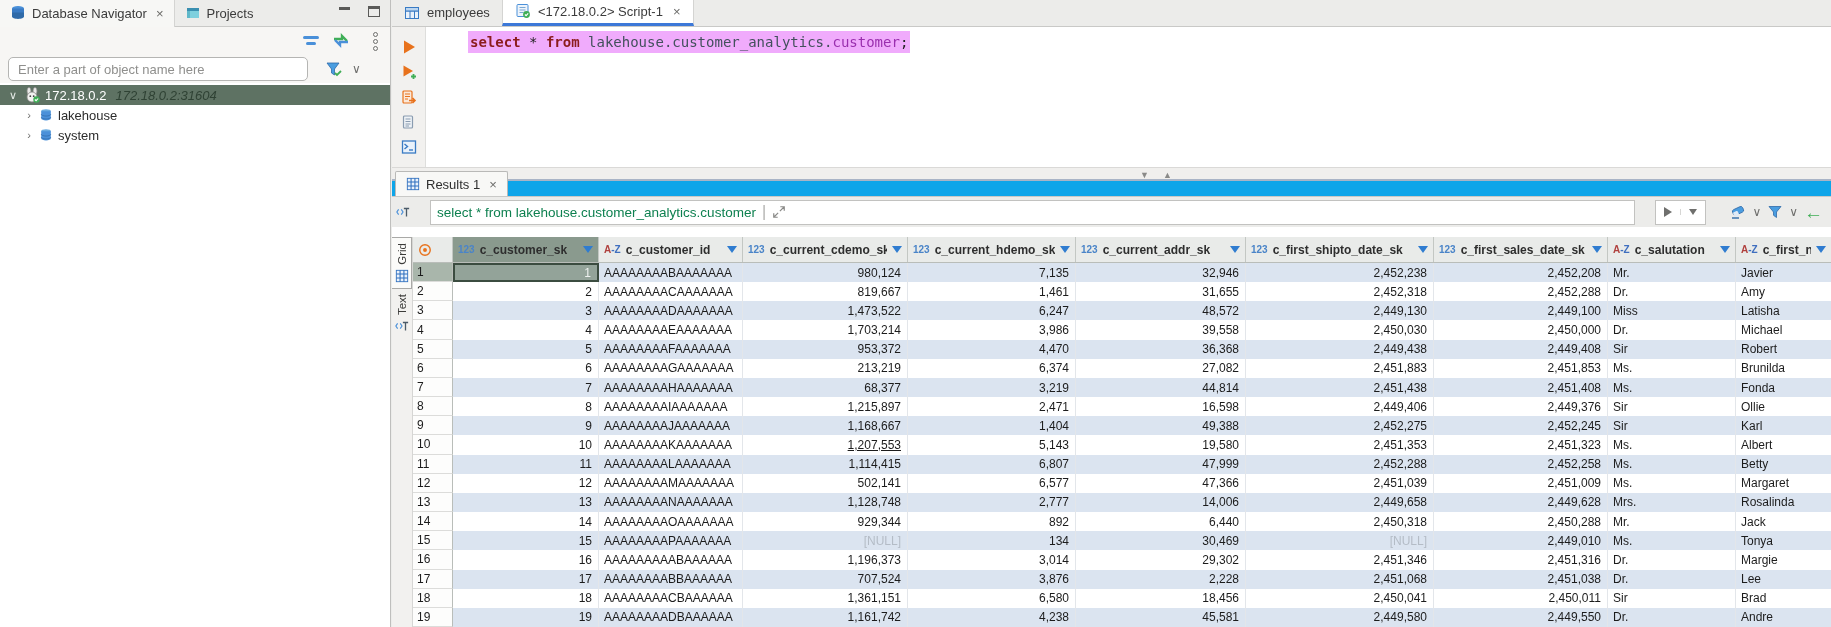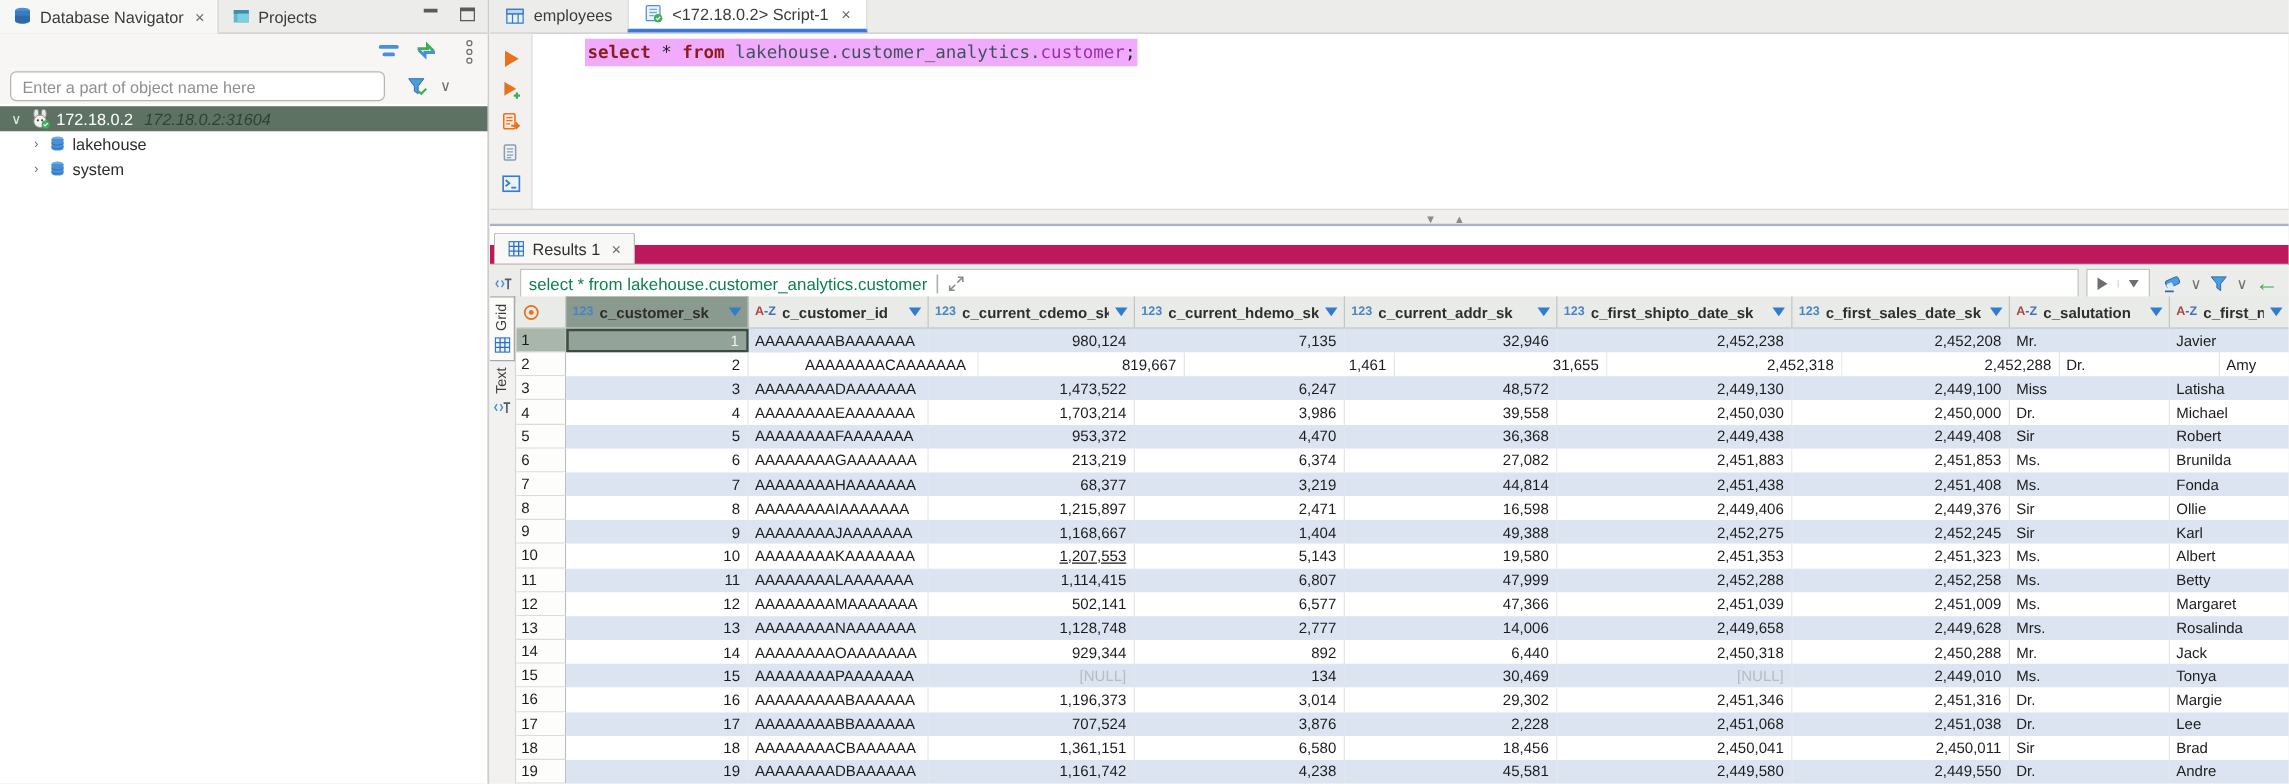--- a/index.html
+++ b/index.html
@@ -53,23 +53,23 @@
   .kw  { color:#8b1c1c; font-weight:bold; }
   .op  { color:#222; }
   .idn { color:#111; }
   .ref { color:#42505c; }
   .tbl { color:#9a2fae; }
   .ed-sash { position:absolute; left:392px; top:167px; width:1439px; height:14px; background:#f0efed; border-top:1px solid #dad9d7; border-bottom:2px solid #a9b4c6; }
   .sash-handle { position:absolute; left:748px; top:2px; display:flex; gap:14px; color:#8a8a88; font-size:9px; }
 
   
   .results { position:absolute; left:392px; top:181px; width:1439px; height:446px; background:#ffffff; }
-  .res-tabbar { height:16px; background:#be185d; border-bottom:1px solid #c9c9c7; display:flex; align-items:flex-end;margin-top:15px; }
+  .res-tabbar { height:16px; background:#0ea5e9; border-bottom:1px solid #c9c9c7; display:flex; align-items:flex-end; }
   .res-tab { display:flex; align-items:center; gap:6px; height:25px; padding:0 10px; margin-left:3px; font-size:13px; color:#2f2f2f; background:#f8f8f6; border:1px solid #b9b9b7; border-bottom:none; border-radius:2px 2px 0 0; }
-  .res-filterbar { height:30px; display:flex; align-items:center; background:#ececea; padding:2px 4px; gap:6px; }
+  .res-filterbar { height:30px; display:flex; align-items:center; background:#ececea; padding:2px 4px; gap:20px; }
   .filter-input { flex:1; height:25px; background:#ffffff; border:1px solid #c2c2c0; display:flex; align-items:center; padding:0 6px; gap:6px; overflow:hidden; }
   .query-text { color:#0e8050; font-size:13.5px; white-space:nowrap; }
   .pipe-sep { color:#b0b0ae; }
   .filter-placeholder { color:#9d9d9b; font-size:13px; font-style:italic; white-space:nowrap; }
   .apply-box { height:25px; background:#fff; border:1px solid #c2c2c0; display:flex; align-items:center; }
   .apply-box .seg { padding:0 8px; display:flex; align-items:center; }
   .apply-box .seg + .seg { border-left:1px solid #d6d6d4; }
   .tri-right { width:0; height:0; border-left:8px solid #6f6f6d; border-top:5px solid transparent; border-bottom:5px solid transparent; }
   .tri-down-sm { width:0; height:0; border-top:6px solid #6f6f6d; border-left:4px solid transparent; border-right:4px solid transparent; }
   .fb-group { display:flex; align-items:center; gap:6px; padding:0 4px; }
@@ -388,21 +388,21 @@
             <div class="g-cell num" style="width: 168px;">7,135</div>
             <div class="g-cell num" style="width: 170px;">32,946</div>
             <div class="g-cell num" style="width: 188px;">2,452,238</div>
             <div class="g-cell num" style="width: 174px;">2,452,208</div>
             <div class="g-cell str" style="width: 128px;">Mr.</div>
             <div class="g-cell str" style="width: 96px;">Javier</div>
           </div>
           <div class="g-row even">
             <div class="rownum">2</div>
             <div class="g-cell num" style="width: 146px;">2</div>
-            <div class="g-cell str" style="width: 144px; margin-left: 40px;">AAAAAAAACAAAAAAA</div>
+            <div class="g-cell str" style="width: 144px;">AAAAAAAACAAAAAAA</div>
             <div class="g-cell num" style="width: 165px;">819,667</div>
             <div class="g-cell num" style="width: 168px;">1,461</div>
             <div class="g-cell num" style="width: 170px;">31,655</div>
             <div class="g-cell num" style="width: 188px;">2,452,318</div>
             <div class="g-cell num" style="width: 174px;">2,452,288</div>
             <div class="g-cell str" style="width: 128px;">Dr.</div>
             <div class="g-cell str" style="width: 96px;">Amy</div>
           </div>
           <div class="g-row odd">
             <div class="rownum">3</div>

